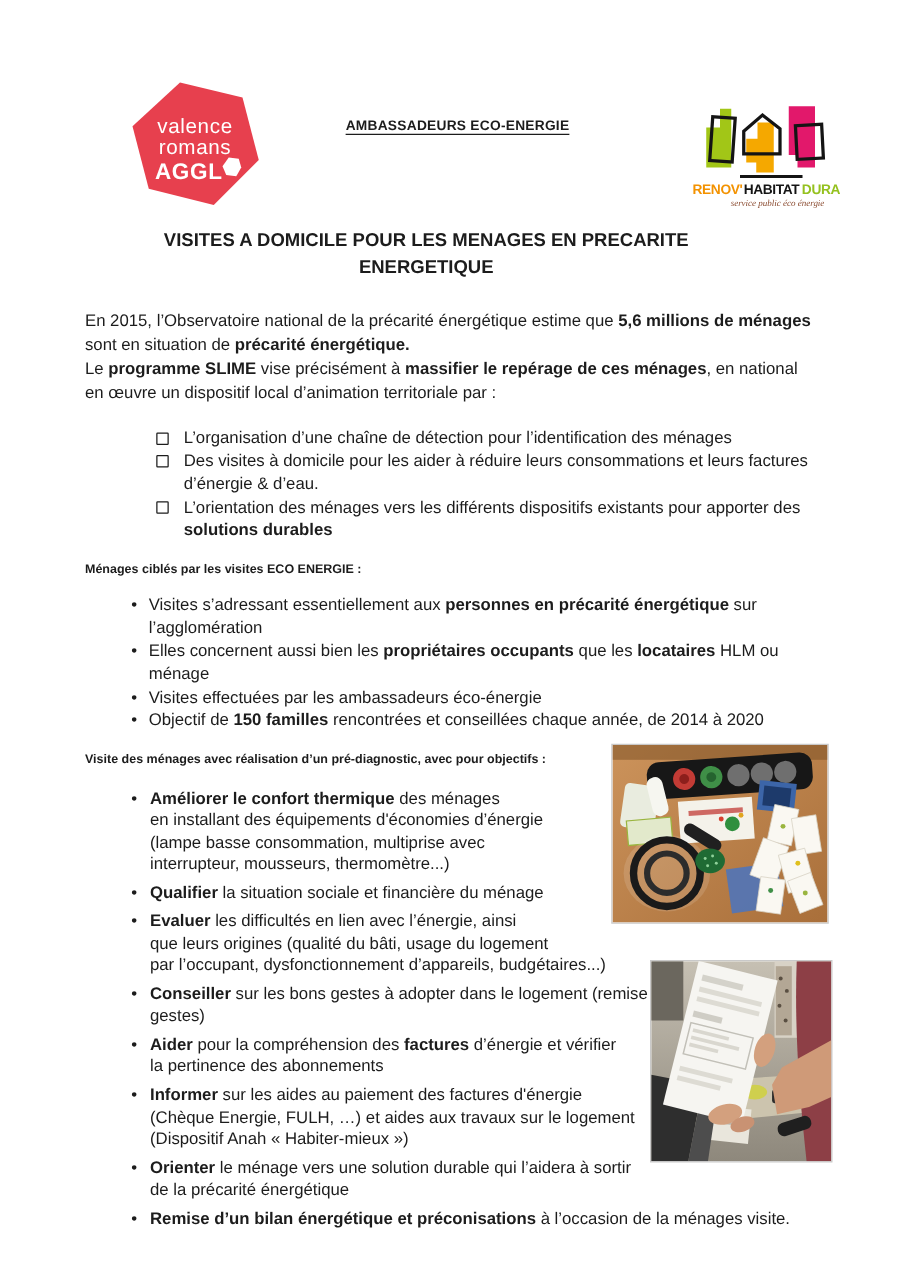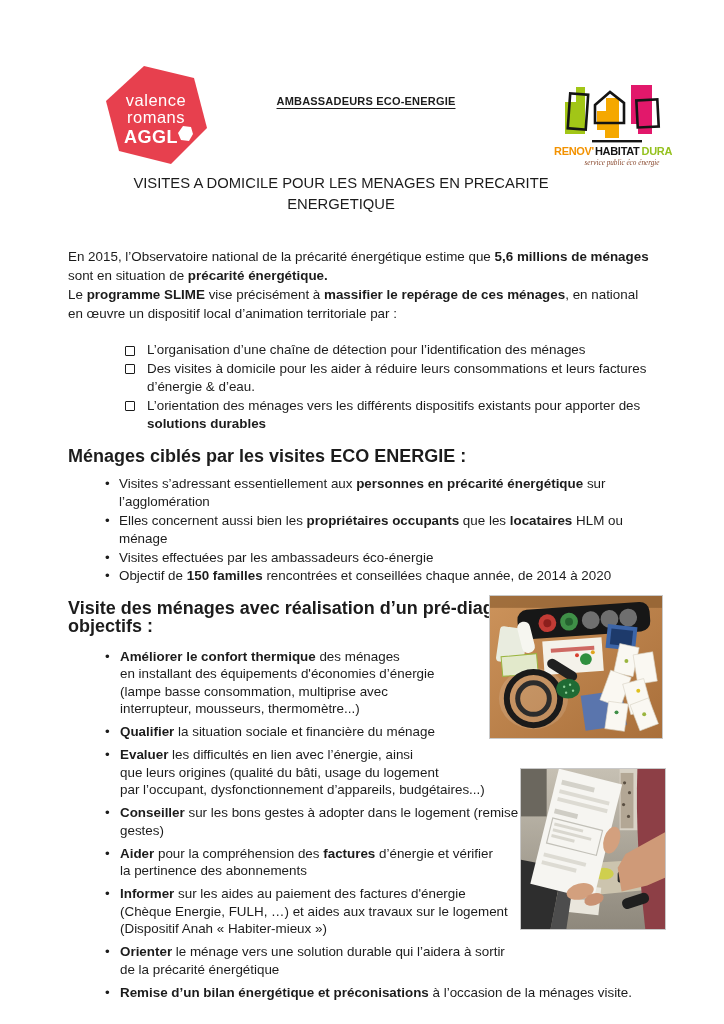--- a/index.html
+++ b/index.html
@@ -11,33 +11,33 @@
   .b{font-weight:bold;}
   
   .agglo-logo{position:absolute;left:98px;top:64px;}
   .header-title{
     position:absolute;top:92px;left:60px;right:0;text-align:center;
     font-weight:bold;font-size:11px;text-decoration:underline;
     text-underline-offset:3px;letter-spacing:.2px;
   }
   .renov-logo{position:absolute;left:552px;top:72px;}
   .main-title{
-    position:absolute;top:173px;left:10px;right:0;text-align:center;
-    font-weight:normal;font-size:14.8px;line-height:21px;
+    position:absolute;top:183px;left:10px;right:0;text-align:center;
+    font-weight:bold;font-size:14.8px;line-height:21px;
   }
   
   .content{position:absolute;left:68px;top:247px;width:604px;}
   .intro p{margin:0;}
   .checklist{margin:18px 0 0 0;padding:0 0 0 57px;list-style:none;line-height:18.5px;}
   .checklist li{display:flex;align-items:flex-start;}
   .chk{
     flex:0 0 auto;width:8px;height:8px;border:1.4px solid #1c1c1c;border-radius:1px;
     margin:4.5px 12px 0 0;
   }
-  .sec-heading{margin:13px 0 0 0;font-size:18px;font-weight:bold;line-height:18px;}
+  .sec-heading{margin:13px 0 0 0;font-size:10px;font-weight:bold;line-height:18px;}
   .bullets{margin:10px 0 0 0;padding:0 0 0 37px;list-style:none;line-height:18.5px;}
   .bullets li{position:relative;padding-left:14px;margin:0;}
   .bullets li .dot{position:absolute;left:0;top:0;}
   .objectives{margin:13px 0 0 0;padding:0 0 0 37px;list-style:none;}
   .objectives li{position:relative;padding-left:15px;line-height:17.5px;margin-bottom:5.5px;}
   .objectives li .dot{position:absolute;left:0;top:0;}
   
   .photo{position:absolute;border:1px solid #c9c9c9;box-sizing:border-box;}
   .photo-kit{left:489px;top:595px;width:174px;height:144px;}
   .photo-bill{left:520px;top:768px;width:146px;height:162px;}

